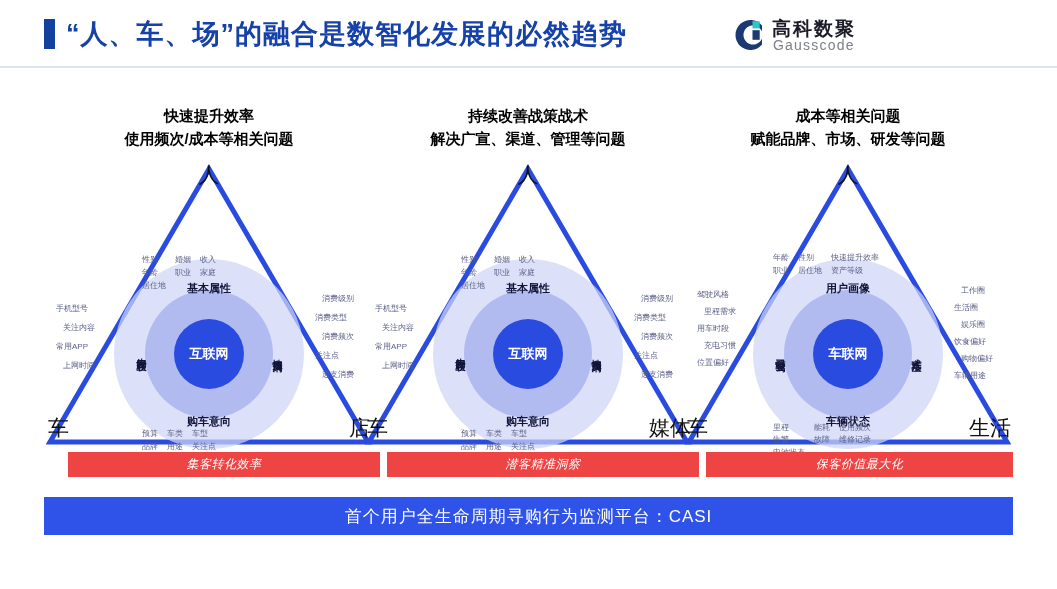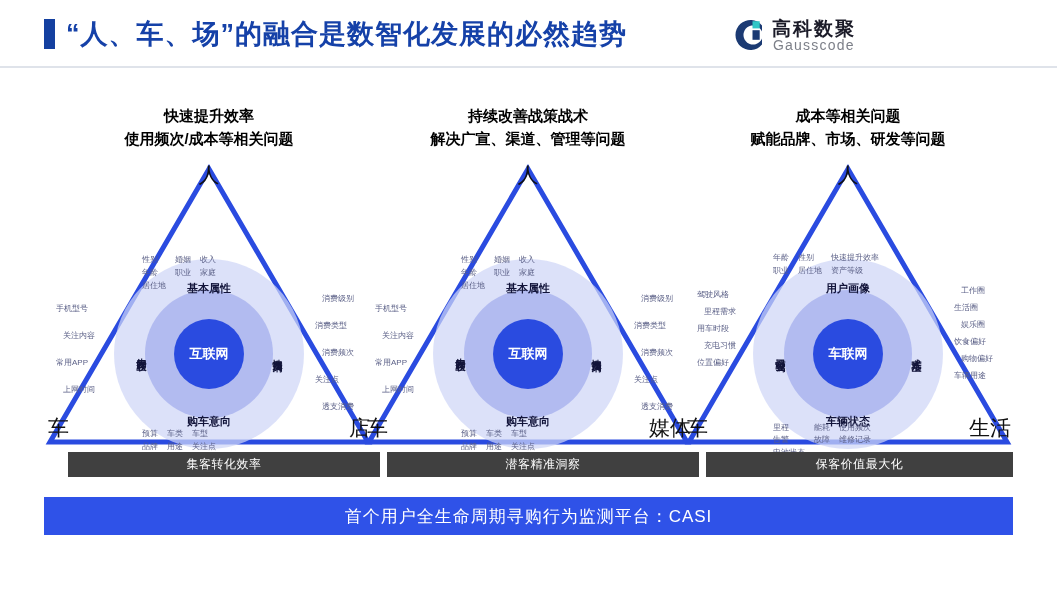--- a/index.html
+++ b/index.html
@@ -86,31 +86,31 @@
     font-size:10px; letter-spacing:-1px; top:50%;
   }
   .rl-left  { left:20px;  transform:translateY(-50%); }
   .rl-right { right:20px; transform:translateY(-50%); }
   .sat-grid {
     position:absolute; font-size:8px; color:#5a5f86;
     display:grid; gap:2px 9px; line-height:1.35;
   }
   .sat-grid.cols3 { grid-template-columns:repeat(3,auto); }
   .sat-col {
-    position:absolute; display:flex; flex-direction:column; gap:16px;
+    position:absolute; display:flex; flex-direction:column; gap:8px;
     font-size:8px; color:#5a5f86;
   }
   .sat-col.stagger span:nth-child(even) { margin-left:7px; }
   .sat-col.stagger-r span:nth-child(even) { margin-left:-7px; }
 
   
   .bar {
-    position:absolute; height:25px; background:#404040; color:#fff;
+    position:absolute; height:25px; background:#ef4444; color:#fff;
     display:flex; align-items:center; justify-content:center;
-    font-size:12px; letter-spacing:.5px;
+    font-size:12px; letter-spacing:.5px;font-style:italic;
   }
   .banner {
     position:absolute; left:44px; top:497px; width:969px; height:38px;
     background:#2f52e8; color:#fff;
     display:flex; align-items:center; justify-content:center;
     font-size:17px; letter-spacing:1px;
   }
 </style>
 </head>
 <body>

